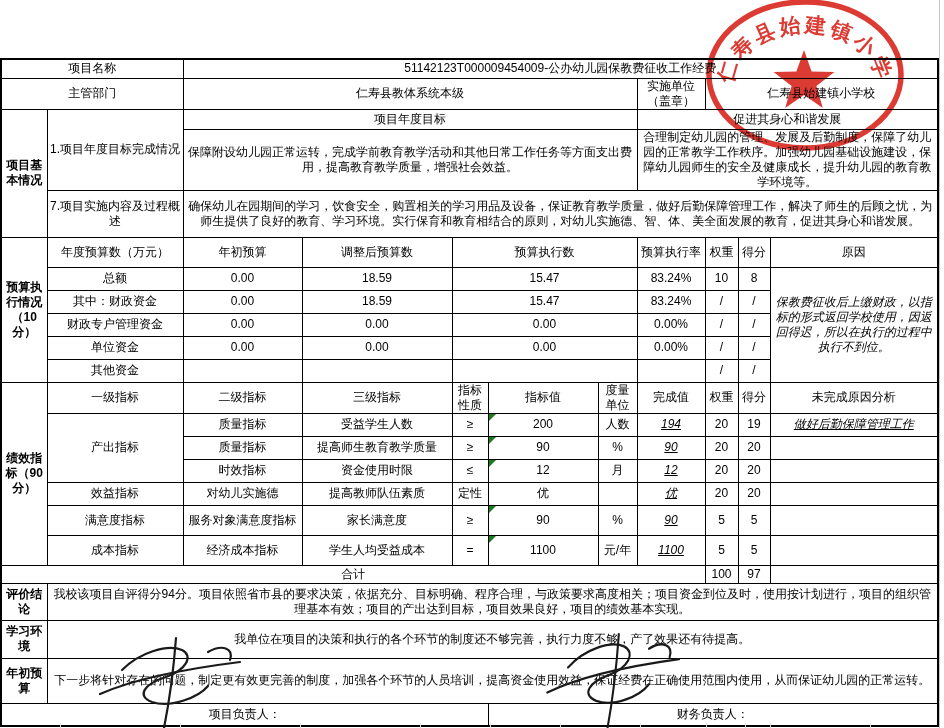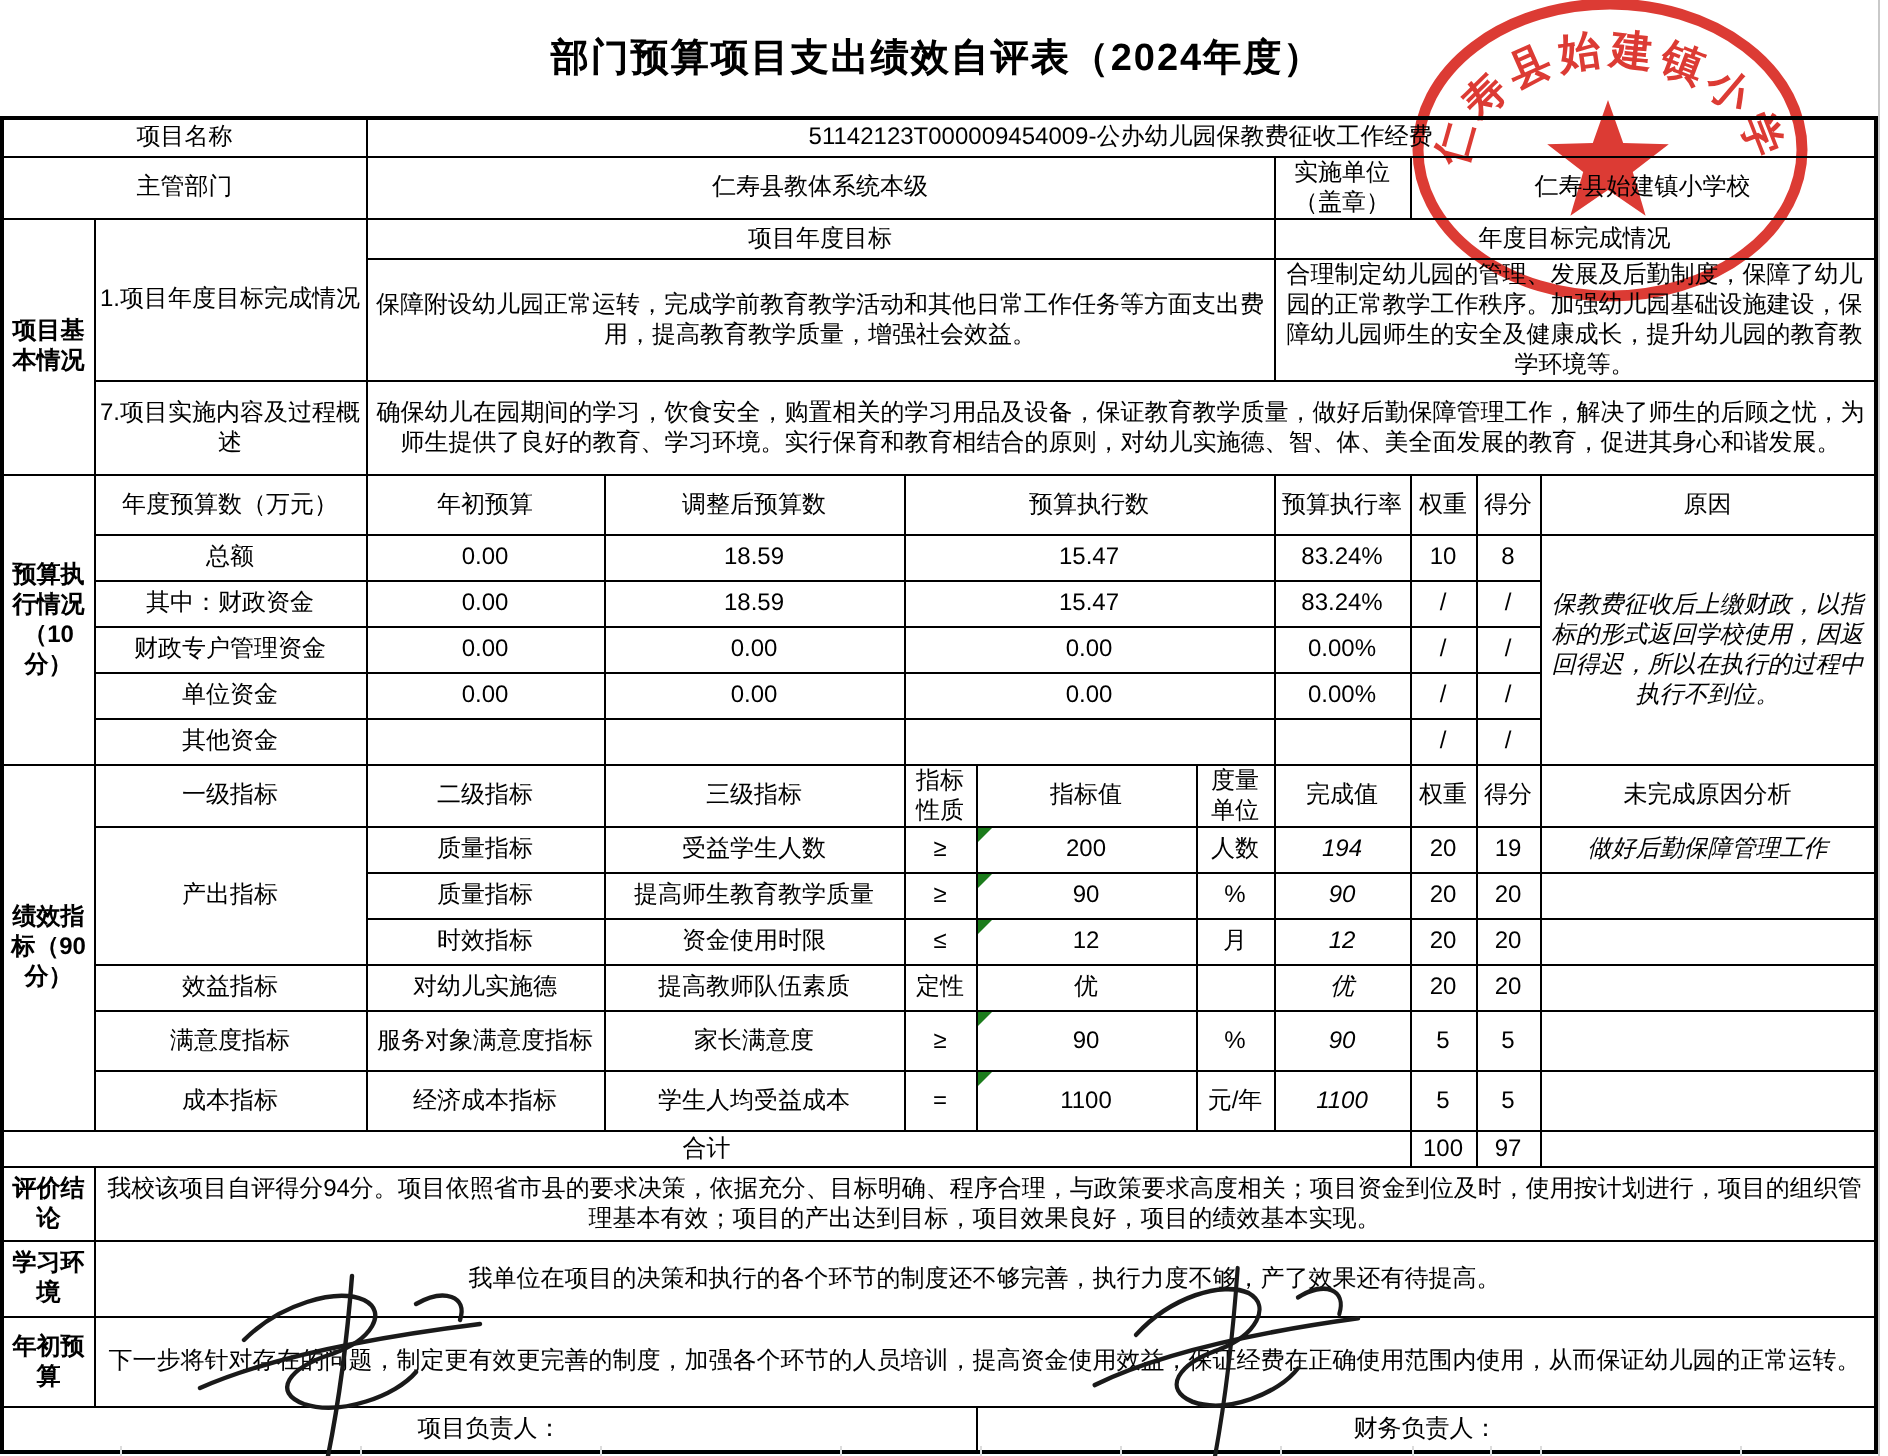--- a/index.html
+++ b/index.html
@@ -18,37 +18,36 @@
     border-collapse:collapse; table-layout:fixed;
     border:2px solid #000;
   }
   table.main td {
     border:1px solid #000; font-size:12px; line-height:1.25;
     text-align:center; vertical-align:middle; padding:0 2px; overflow:hidden;
     word-break:break-all;
   }
   td.left { text-align:left; padding-left:4px; }
   td.vlab { padding:0 2px;font-weight:bold; }
-  td.ital, .ital { font-style:italic; }
+  td.ital, .ital { font-style:italic;text-decoration:underline; }
   td.reason-cell { font-style:italic; text-align:left; padding:2px 5px; line-height:1.8; }
   td.pos { position:relative; }
   .tri { position:absolute; top:0; left:0; width:0; height:0;
          border-top:7px solid #1c7c1c; border-right:7px solid transparent; }
   .para { text-align:left; padding:1px 4px; }
   .gl { position:absolute; width:1px; height:5px; top:723px; background:#dcdcdc; }
   .redge { position:absolute; top:0; width:1px; height:728px; background:#c9c9c9; }
   svg.stamp { position:absolute; left:695px; top:0; mix-blend-mode:multiply; opacity:0.9; }
   svg.sig { position:absolute; }
 </style>
 </head>
 <body>
 
 <div class="page">
 
-  <div class="doc-title">部门预算项目支出绩效自评表（2024年度）</div>
 
   <table class="main">
     <colgroup>
       <col style="width:46px">
         <col style="width:136px">
         <col style="width:119px">
         <col style="width:150px">
       <col style="width:36px">
         <col style="width:110px">
         <col style="width:39px">
@@ -68,21 +67,21 @@
       <td colspan="2" class="left">主管部门</td>
       <td colspan="5" class="left">仁寿县教体系统本级</td>
       <td>实施单位（盖章）</td>
       <td colspan="3">仁寿县始建镇小学校</td>
     </tr>
 
     <tr style="height:20px">
       <td rowspan="3" class="vlab">项目基本情况</td>
       <td rowspan="2" class="left">1.项目年度目标完成情况</td>
       <td colspan="5">项目年度目标</td>
-      <td colspan="4">年度目标完成情况</td>
+      <td colspan="4">促进其身心和谐发展</td>
     </tr>
     <tr style="height:60px">
       <td colspan="5" class="para">保障附设幼儿园正常运转，完成学前教育教学活动和其他日常工作任务等方面支出费用，提高教育教学质量，增强社会效益。</td>
       <td colspan="4" class="para">合理制定幼儿园的管理、发展及后勤制度，保障了幼儿园的正常教学工作秩序。加强幼儿园基础设施建设，保障幼儿园师生的安全及健康成长，提升幼儿园的教育教学环境等。</td>
     </tr>
     <tr style="height:47px">
       <td class="left">7.项目实施内容及过程概述</td>
       <td colspan="9" class="para">确保幼儿在园期间的学习，饮食安全，购置相关的学习用品及设备，保证教育教学质量，做好后勤保障管理工作，解决了师生的后顾之忧，为师生提供了良好的教育、学习环境。实行保育和教育相结合的原则，对幼儿实施德、智、体、美全面发展的教育，促进其身心和谐发展。</td>
     </tr>
 

